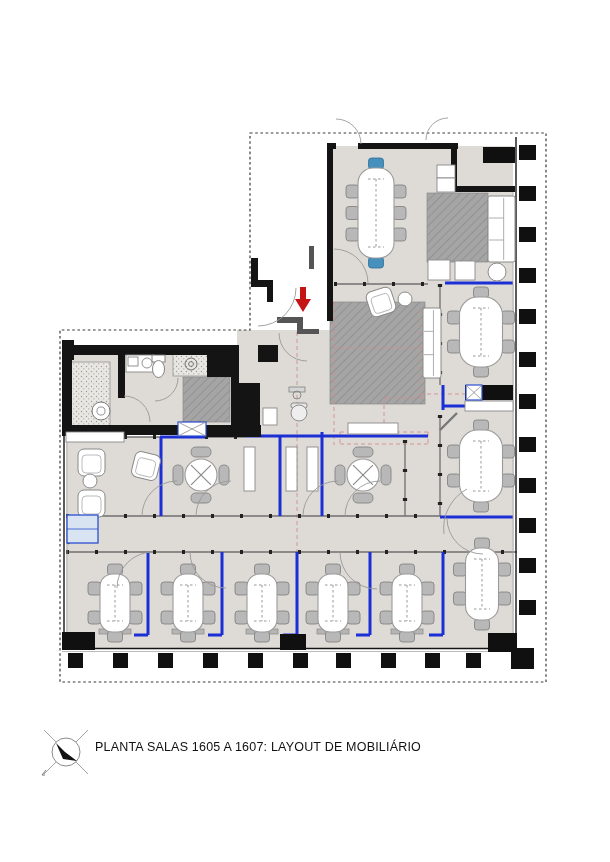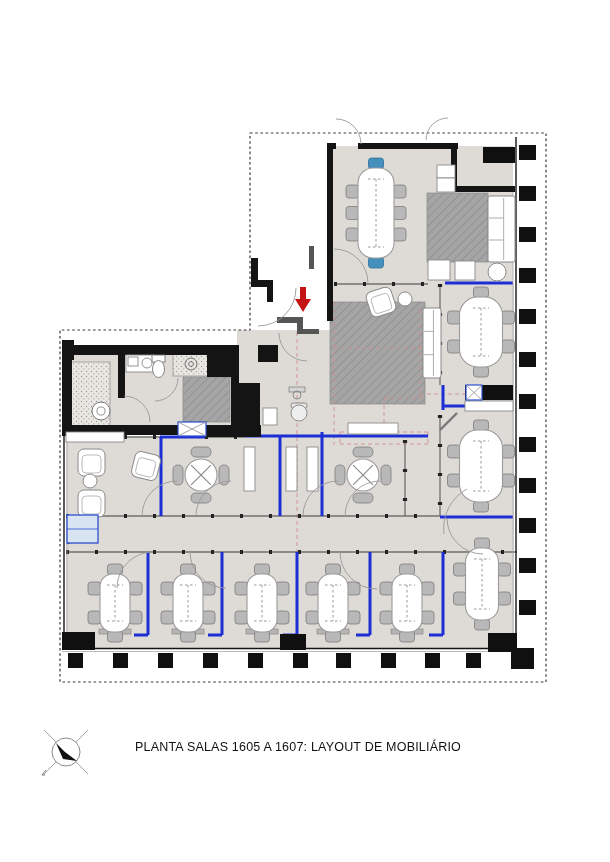--- a/index.html
+++ b/index.html
@@ -2,21 +2,21 @@
 <html><head>
 <meta charset="utf-8">
 <style>
   html,body{margin:0;padding:0;background:#ffffff;}
   #stage{position:relative;width:610px;height:862px;background:#fff;overflow:hidden;
          font-family:"Liberation Sans", sans-serif;}
   #plan-svg{position:absolute;left:0;top:0;}
   #title-block{position:absolute;left:0;top:724px;width:610px;height:60px;}
   #north-icon{position:absolute;left:40px;top:2px;}
   #drawing-title{position:absolute;left:95px;top:16px;font-size:12.5px;color:#111;
-                 letter-spacing:.2px;white-space:nowrap;margin-left:40px;}
+                 letter-spacing:.2px;white-space:nowrap;}
 </style>
 </head>
 <body>
 
 <div id="stage">
 
   <svg id="plan-svg" width="610" height="710" viewBox="0 0 610 710">
     <defs>
       <pattern id="rugpat" width="6" height="6" patternUnits="userSpaceOnUse" patternTransform="rotate(45)">
         <rect width="6" height="6" fill="#a5a5a5"></rect>

